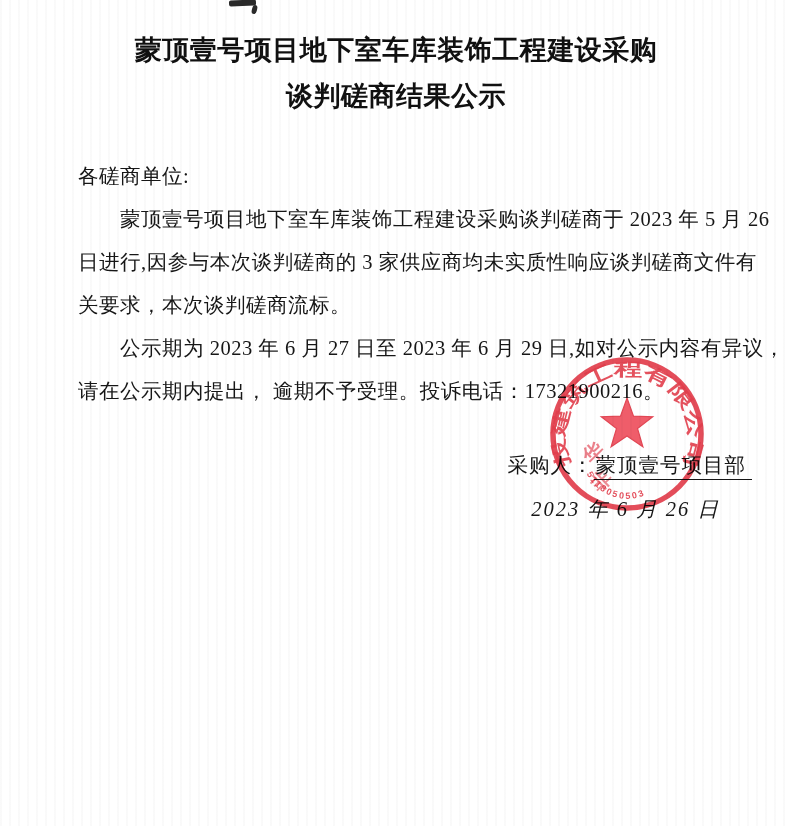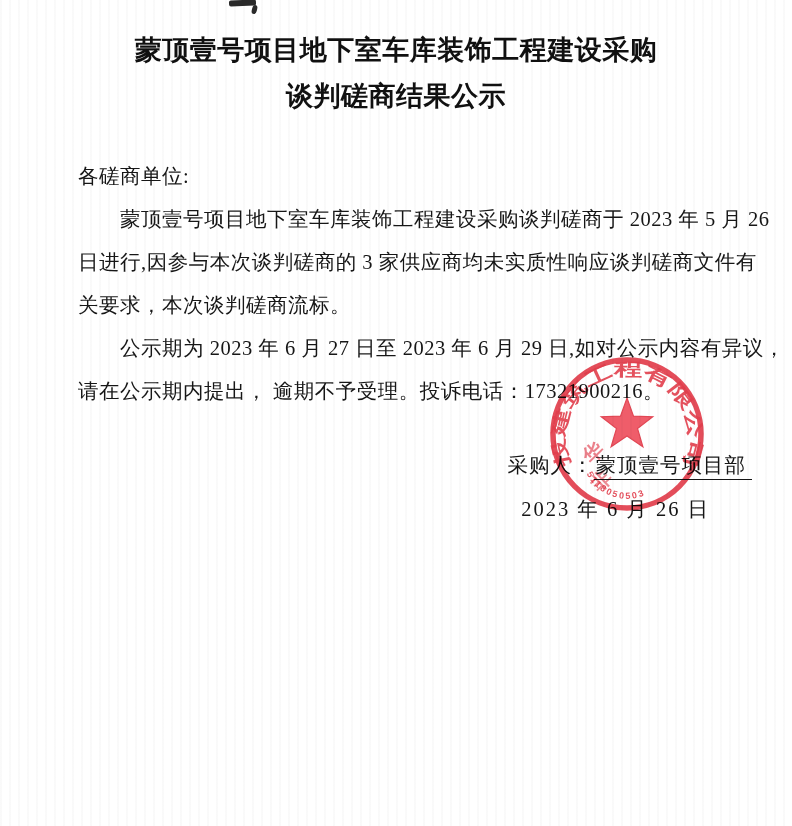--- a/index.html
+++ b/index.html
@@ -58,23 +58,24 @@
     position:absolute;
     right:40px;top:24px;
     white-space:nowrap;
   }
   .signer-name{
     border-bottom:1.8px solid #151515;
     padding:0 6px 3px 2px;
   }
   .date-line{
     position:absolute;
-    right:82px;top:68px;
+    right:72px;top:68px;
     white-space:nowrap;
     letter-spacing:2px;
+    font-style:italic;
   }
   .seal{
     position:absolute;
     left:527px;top:334px;
     width:200px;height:200px;
     mix-blend-mode:multiply;
     opacity:0.93;
     pointer-events:none;
   }
   .seal svg{width:100%;height:100%;}

